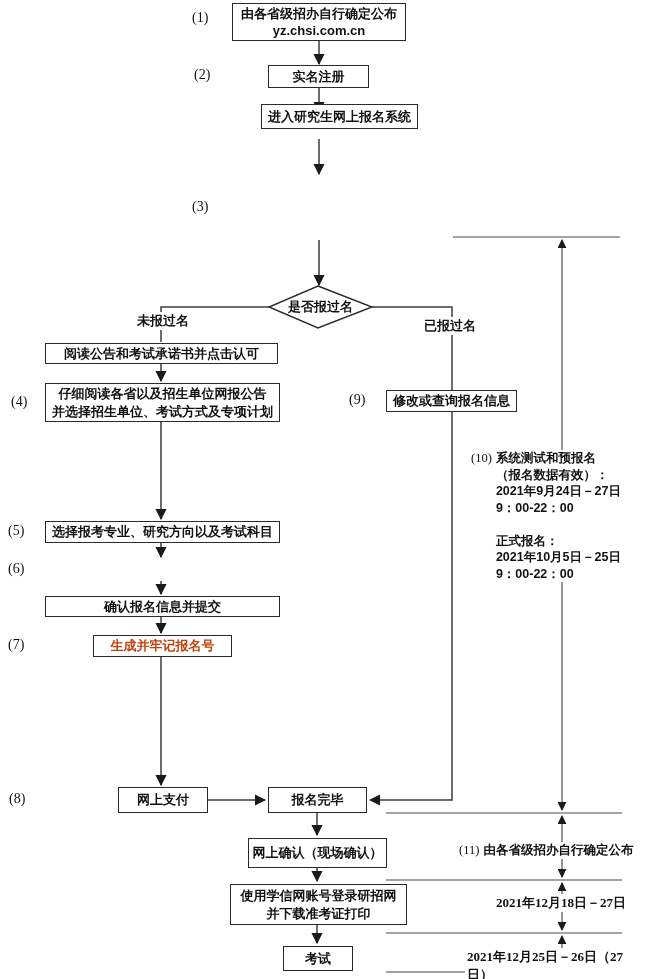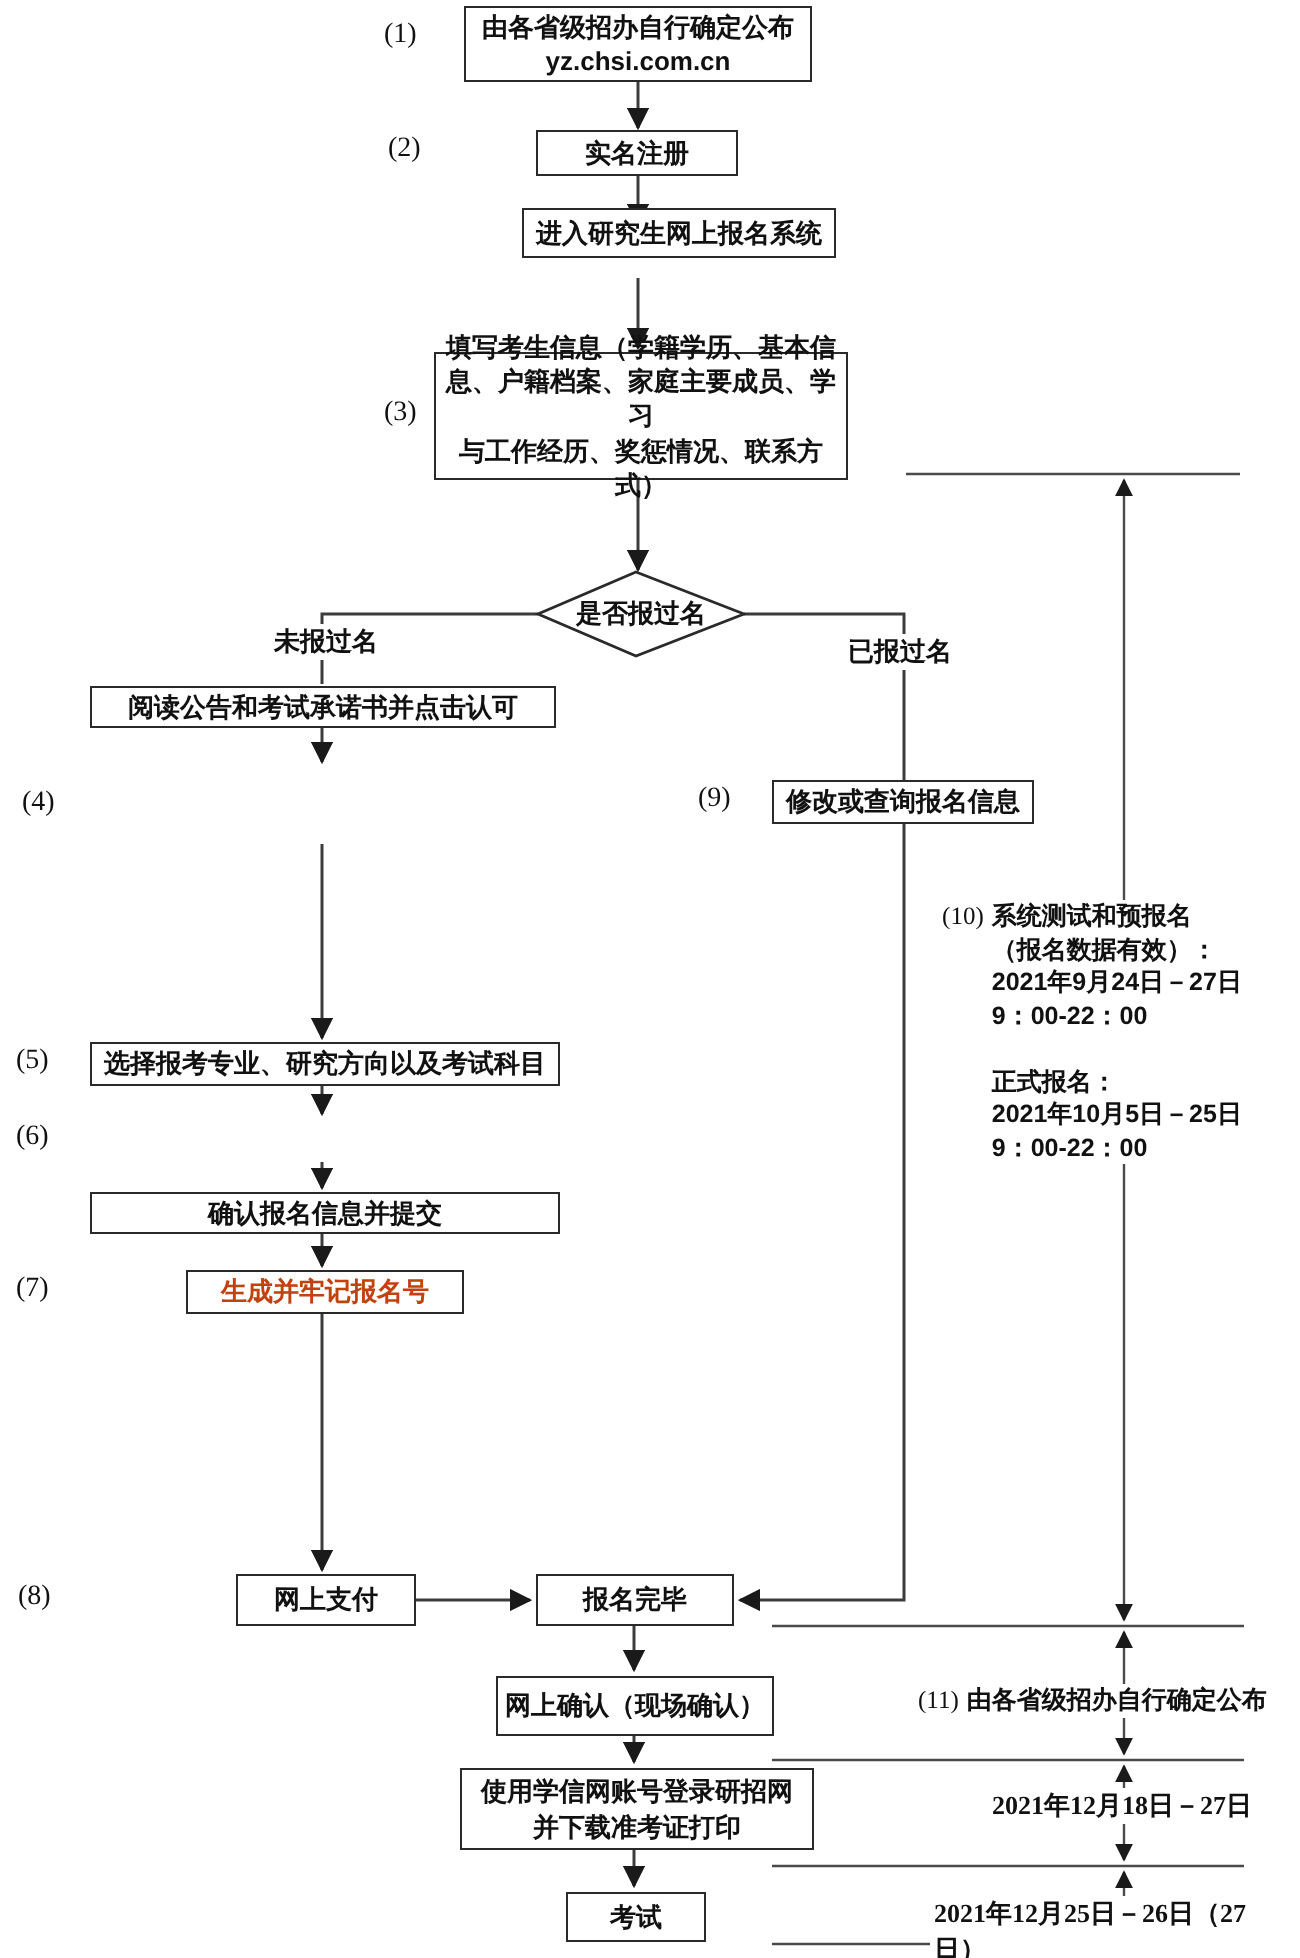--- a/index.html
+++ b/index.html
@@ -78,25 +78,24 @@
       <path d="M562,883 V930" marker-start="url(#ah)" marker-end="url(#ah)"></path>
       <path d="M562,936 V969" marker-start="url(#ah)" marker-end="url(#ah)"></path>
     </g>
     <polygon points="318,286 372,307 318,328 269,307" fill="#ffffff" stroke="#2a2a2a" stroke-width="1.4"></polygon>
   </svg>
 
   <div class="node" style="left:232px;top:3px;width:174px;height:38px;">由各省级招办自行确定公布
 yz.chsi.com.cn</div>
   <div class="node" style="left:268px;top:65px;width:101px;height:23px;">实名注册</div>
   <div class="node" style="left:241px;top:104px;width:157px;height:25px;margin-left:20px;">进入研究生网上报名系统</div>
-  <div class="node" style="left:217px;top:176px;width:207px;height:64px;">填写考生信息（学籍学历、基本信
-息、户籍档案、家庭主要成员、学习
-与工作经历、奖惩情况、联系方式）</div>
   <div class="node noborder" style="left:269px;top:286px;width:103px;height:42px;">是否报过名</div>
   <div class="node" style="left:45px;top:343px;width:233px;height:21px;">阅读公告和考试承诺书并点击认可</div>
+  <div class="node" style="left:45px;top:383px;width:235px;height:39px;">仔细阅读各省以及招生单位网报公告
+并选择招生单位、考试方式及专项计划</div>
   <div class="node" style="left:45px;top:521px;width:235px;height:22px;">选择报考专业、研究方向以及考试科目</div>
   <div class="node" style="left:45px;top:596px;width:235px;height:21px;">确认报名信息并提交</div>
   <div class="node red" style="left:93px;top:635px;width:139px;height:22px;">生成并牢记报名号</div>
   <div class="node" style="left:118px;top:787px;width:90px;height:26px;">网上支付</div>
   <div class="node" style="left:268px;top:787px;width:99px;height:26px;">报名完毕</div>
   <div class="node" style="left:248px;top:838px;width:139px;height:30px;">网上确认（现场确认）</div>
   <div class="node" style="left:230px;top:884px;width:177px;height:41px;">使用学信网账号登录研招网
 并下载准考证打印</div>
   <div class="node" style="left:283px;top:946px;width:70px;height:25px;">考试</div>
   <div class="node" style="left:386px;top:390px;width:131px;height:22px;">修改或查询报名信息</div>

